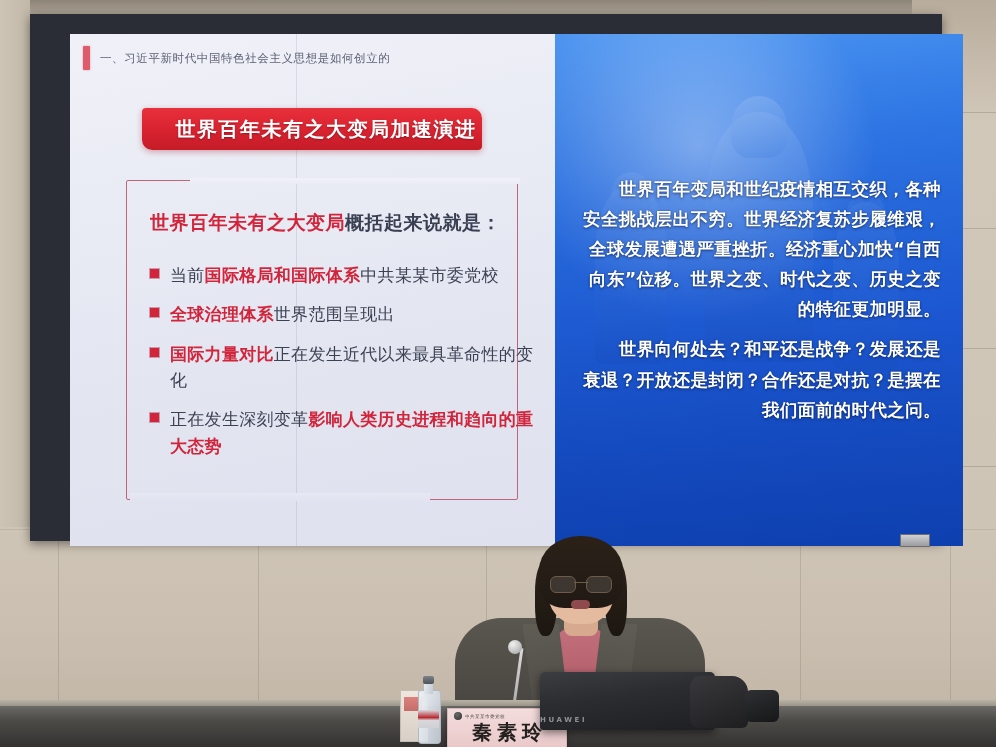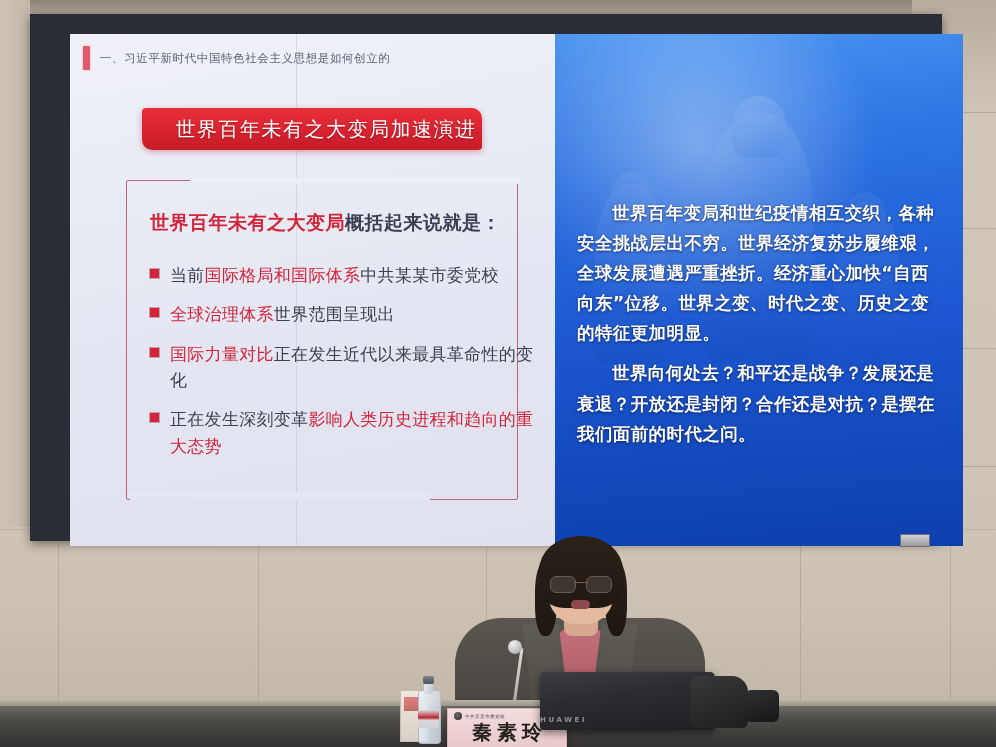--- a/index.html
+++ b/index.html
@@ -95,21 +95,21 @@
 
   
   .banner{
     position:absolute;left:72px;top:74px;width:340px;height:42px;
     background:linear-gradient(180deg,#e8303c 0%,#d8222f 55%,#c41c28 100%);
     border-radius:4px 10px 4px 10px;
     display:flex;align-items:center;justify-content:center;
     box-shadow:0 2px 6px rgba(160,20,30,.35);
   }
   .banner-text{
-    color:#fff;font-size:20px;font-weight:400;letter-spacing:1.5px;
+    color:#fff;font-size:20px;font-weight:700;letter-spacing:1.5px;
     text-shadow:0 1px 2px rgba(0,0,0,.30);
     margin-left:28px;
   }
 
   
   .bracket{
     position:absolute;left:56px;top:146px;width:390px;height:318px;
     border:1.6px solid #b4495f;border-radius:2px;
     opacity:.82;
   }
@@ -135,21 +135,21 @@
   .bullet{
     display:flex;align-items:flex-start;gap:11px;margin-bottom:13px;
   }
   .bullet-mark{
     flex:0 0 auto;width:9px;height:9px;background:#d2243a;margin-top:7px;
     box-shadow:0 0 0 1px rgba(150,20,40,.35);
   }
   .bullet-body{
     font-size:17px;line-height:1.55;color:#3d4253;letter-spacing:.3px;
   }
-  .bullet-body .hl{color:#d2243a;font-weight:400;}
+  .bullet-body .hl{color:#d2243a;font-weight:700;}
 
   
   .figures{position:absolute;left:0;top:0;width:408px;height:512px;opacity:.55;}
   .fig{
     position:absolute;
     background:linear-gradient(180deg,rgba(255,255,255,.30) 0%, rgba(120,175,245,.40) 45%, rgba(20,70,170,.55) 100%);
     border-radius:48% 48% 10% 10% / 38% 38% 6% 6%;
     filter:blur(0.6px);
   }
   .fig.main{left:150px;top:78px;width:108px;height:250px;}
@@ -169,24 +169,25 @@
     content:"";position:absolute;left:14px;top:-10px;width:38px;height:42px;
     background:linear-gradient(180deg,rgba(255,255,255,.28),rgba(90,150,230,.42));
     border-radius:52% 52% 34% 34%;
   }
   .blue-veil{
     position:absolute;left:0;top:0;width:408px;height:512px;
     background:linear-gradient(180deg,rgba(70,145,240,.18) 0%,rgba(25,80,200,.55) 55%,rgba(12,60,170,.72) 100%);
   }
 
   .blue-text{
-    position:absolute;left:22px;top:164px;width:364px;
+    position:absolute;left:22px;top:140px;width:364px;
     color:#ffffff;font-size:17.5px;line-height:1.72;font-weight:700;
     letter-spacing:.4px;
     text-shadow:0 1px 3px rgba(0,20,70,.6),0 0 1px rgba(0,0,0,.5);
+    text-align:right;
   }
   .blue-text p{margin:0 0 10px 0;text-indent:2em;}
 
   
   .person{position:absolute;left:455px;top:536px;width:250px;height:211px;}
   .p-body{
     position:absolute;left:0px;top:82px;width:250px;height:130px;
     background:linear-gradient(180deg,#5a5750 0%,#4b4843 60%,#403d39 100%);
     border-radius:46px 46px 6px 6px;
   }

